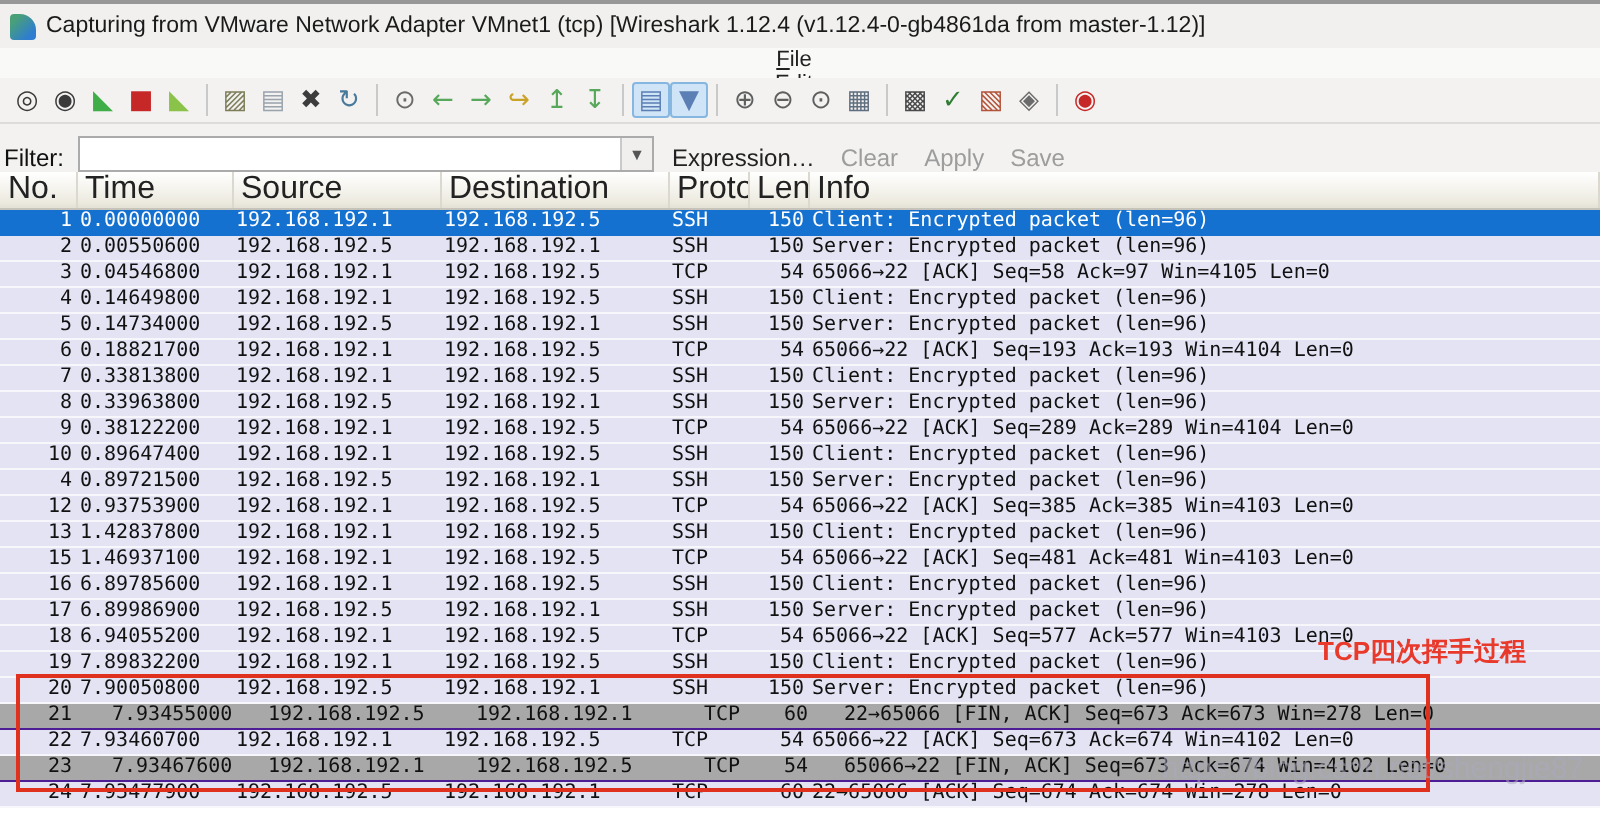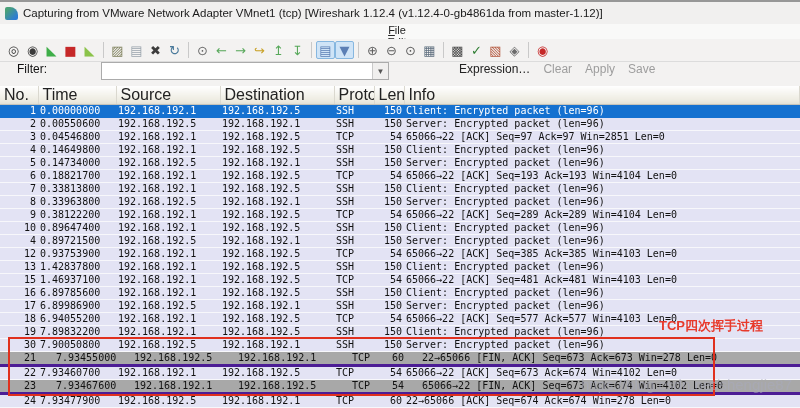--- a/index.html
+++ b/index.html
@@ -38,57 +38,57 @@
   .tb-sep { width:1px; height:16px; background:#c9c9c9; margin:0 4px; }
   .tb-btn {
     width:19px; height:18px; display:flex; align-items:center; justify-content:center;
     font-size:13px; line-height:1; border:1px solid transparent; border-radius:2px;
     cursor:default; font-family:"DejaVu Sans", sans-serif;
   }
   .tb-btn.toggled { background:#cfe4f7; border-color:#86b7e0; }
   
   .filterbar {
     position:absolute; left:0; top:60px; width:800px; height:24px;
-    background:#f3f2f1; display:flex; align-items:flex-start; padding-left:17px;gap:47px;
+    background:#f3f2f1; display:flex; align-items:flex-end; padding-left:2px;
   }
   .filter-label { font-size:12px; color:#111; margin-right:7px; }
   .filter-combo {
     width:288px; height:18px; background:#ffffff; border:1px solid #ababab;
     display:flex; align-items:stretch;
   }
   .filter-input {
     flex:1; border:none; outline:none; font-size:11px; padding:0 3px;
     font-family:"Liberation Sans", sans-serif;
   }
   .filter-drop {
     width:16px; background:#f0efee; border-left:1px solid #c9c9c9;
     display:flex; align-items:center; justify-content:center;
     font-size:8px; color:#555;
   }
-  .filter-actions { display:flex; align-items:center; margin-left:23px; }
+  .filter-actions { display:flex; align-items:center; margin-left:9px; }
   .filter-action { font-size:12px; margin-right:13px; cursor:default; }
   .filter-action.enabled { color:#222; }
   .filter-action.disabled { color:#9d9d9d; }
   
   .packet-area { position:absolute; left:0; top:84px; width:800px; height:324px; background:#ffffff; }
   table.packets { width:800px; border-collapse:collapse; table-layout:fixed; }
   table.packets th {
     height:16px; background:linear-gradient(#ffffff,#eceadf 85%, #e3e1d6);
     border-right:1px solid #dad8cf; border-bottom:1px solid #c6c4ba;
     font-size:16px; font-weight:normal; color:#222; text-align:left; padding:0 4px;
     white-space:nowrap; overflow:hidden;
   }
   table.packets td {
     height:12px; font-family:"DejaVu Sans Mono", monospace; font-size:10px;
     color:#111; white-space:nowrap; overflow:hidden; padding:0 2px; line-height:12px;
   }
   tr.pkt { background:#e3e3f4; }
   tr.pkt td { border-bottom:1px solid #f7f7fb; }
   tr.pkt.synfin { background:#a8a8a8; }
-  tr.pkt.synfin td { border-bottom:3px solid #4c1d95;padding-left:18px; }
+  tr.pkt.synfin td { border-bottom:1px solid #4c1d95;padding-left:18px; }
   tr.pkt.selected { background:#1571d0; }
   tr.pkt.selected td { color:#ffffff; border-bottom:1px solid #1571d0; }
   .col-no   { width:38px; }
   .col-time { width:78px; }
   .col-src  { width:104px; }
   .col-dst  { width:114px; }
   .col-pro  { width:40px; }
   .col-len  { width:30px; }
   td.c0 { text-align:right; padding-right:4px; }
   td.c1 { padding-left:4px; }
@@ -238,21 +238,21 @@
             <td class="c5">150</td>
             <td class="c6">Server: Encrypted packet (len=96)</td>
           </tr>
           <tr class="pkt">
             <td class="c0">3</td>
             <td class="c1">0.04546800</td>
             <td class="c2">192.168.192.1</td>
             <td class="c3">192.168.192.5</td>
             <td class="c4">TCP</td>
             <td class="c5">54</td>
-            <td class="c6">65066→22 [ACK] Seq=97 Ack=97 Win=2851 Len=0</td>
+            <td class="c6">65066→22 [ACK] Seq=58 Ack=97 Win=4105 Len=0</td>
           </tr>
           <tr class="pkt">
             <td class="c0">4</td>
             <td class="c1">0.14649800</td>
             <td class="c2">192.168.192.1</td>
             <td class="c3">192.168.192.5</td>
             <td class="c4">SSH</td>
             <td class="c5">150</td>
             <td class="c6">Client: Encrypted packet (len=96)</td>
           </tr>
@@ -376,21 +376,21 @@
           <tr class="pkt">
             <td class="c0">19</td>
             <td class="c1">7.89832200</td>
             <td class="c2">192.168.192.1</td>
             <td class="c3">192.168.192.5</td>
             <td class="c4">SSH</td>
             <td class="c5">150</td>
             <td class="c6">Client: Encrypted packet (len=96)</td>
           </tr>
           <tr class="pkt">
-            <td class="c0">30</td>
+            <td class="c0">20</td>
             <td class="c1">7.90050800</td>
             <td class="c2">192.168.192.5</td>
             <td class="c3">192.168.192.1</td>
             <td class="c4">SSH</td>
             <td class="c5">150</td>
             <td class="c6">Server: Encrypted packet (len=96)</td>
           </tr>
           <tr class="pkt synfin">
             <td class="c0">21</td>
             <td class="c1">7.93455000</td>

